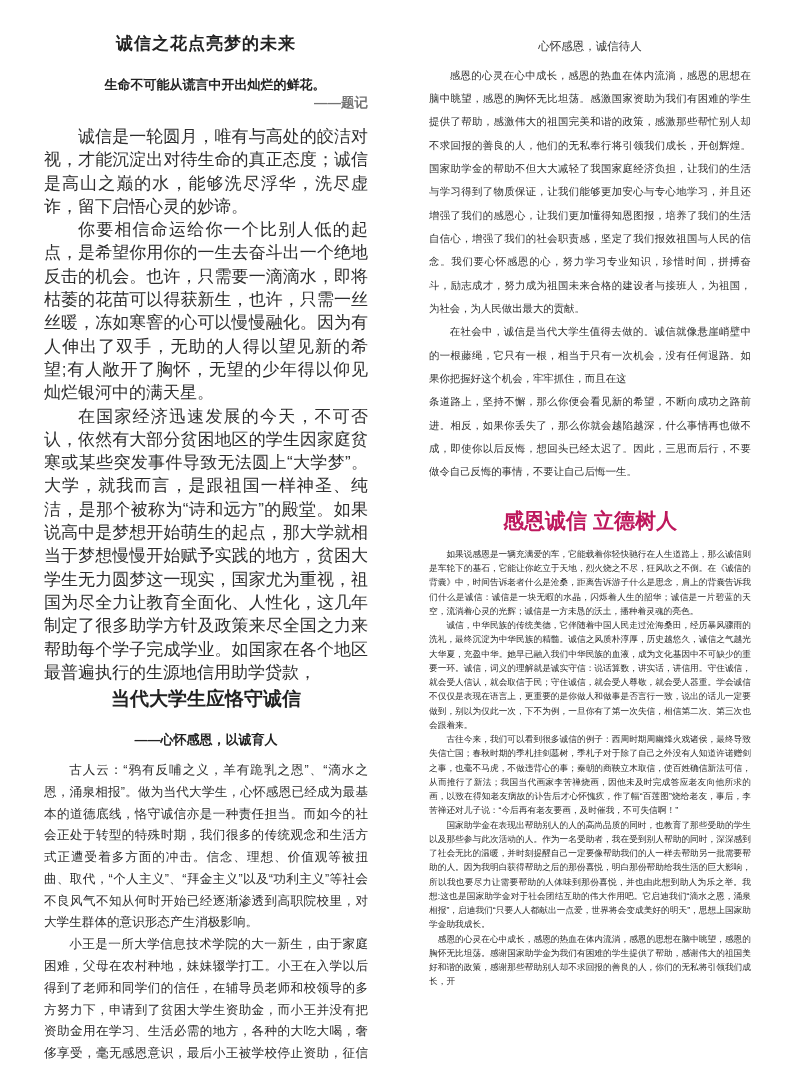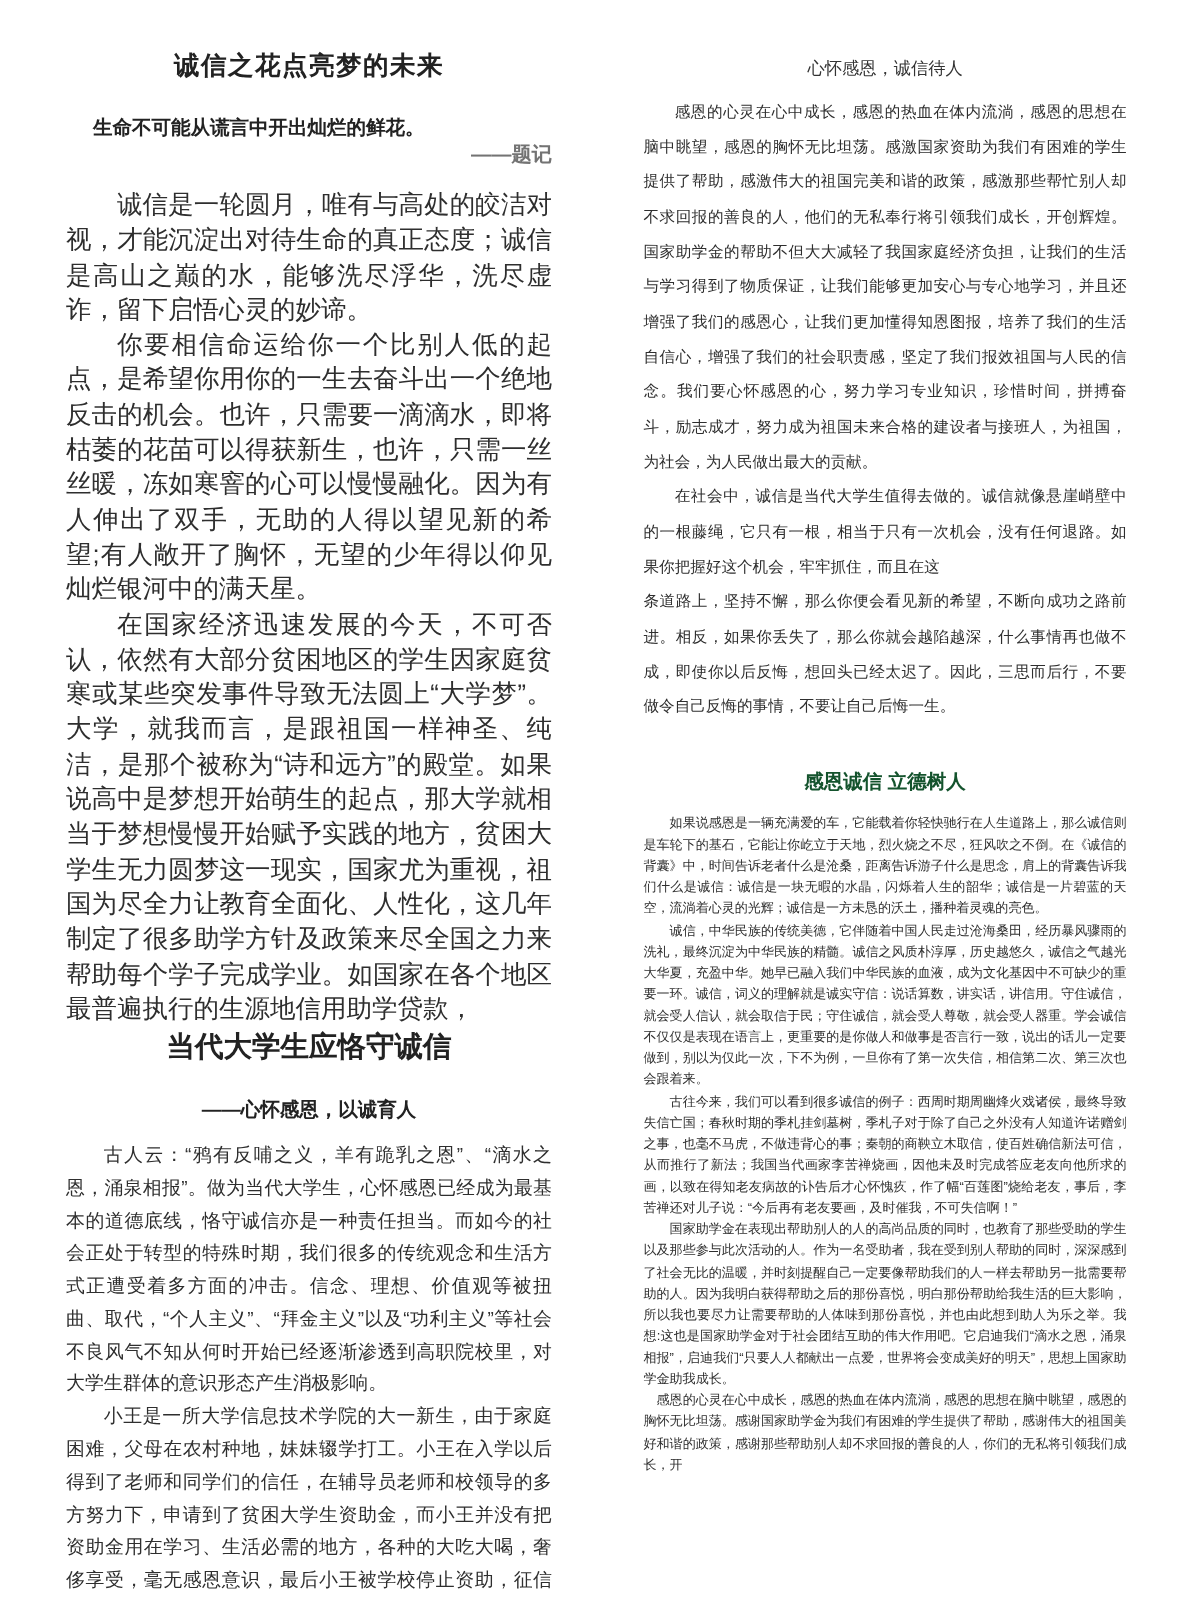--- a/index.html
+++ b/index.html
@@ -8,21 +8,21 @@
     background: #ffffff;
     color: #2e2e2e;
     font-family: "Liberation Sans", sans-serif;
     overflow: hidden;
   }
   .page { display: flex; width: 799px; height: 1065px; }
   .col { box-sizing: border-box; }
   .col-left  { width: 324px; margin-left: 44px; }
   .col-right { width: 322px; margin-left: 61px; }
 
-  p { margin: 0; }
+  p { margin: 0; text-align: center; }
 
   
   .a1-title {
     margin-top: 32px; text-align: center;
     font-size: 17px; font-weight: bold; line-height: 24px;
     letter-spacing: 1px; color: #222;
   }
   .a1-epigraph {
     margin-top: 20px; padding-left: 18px;
     font-size: 13px; font-weight: bold; line-height: 17px; color: #222;
@@ -60,21 +60,21 @@
   .a3-body { margin-top: 7px; }
   .a3-body p {
     font-size: 10.4px; line-height: 23.35px;
     text-align: justify; text-indent: 2em;
   }
   .a3-body p.no-indent { text-indent: 0; }
 
   
   .a4-title {
     margin-top: 24px; text-align: center;
-    font-size: 13px; font-weight: bold; line-height: 25px; color: #14532d;
+    font-size: 21px; font-weight: bold; line-height: 25px; color: #be185d;
   }
   .a4-body { margin-top: 5px; }
   .a4-body p {
     font-size: 8.7px; line-height: 14.25px;
     text-align: justify; text-indent: 2em;
   }
   .a4-body p.indent-1 { text-indent: 1em; }
 </style>
 </head>
 <body>

